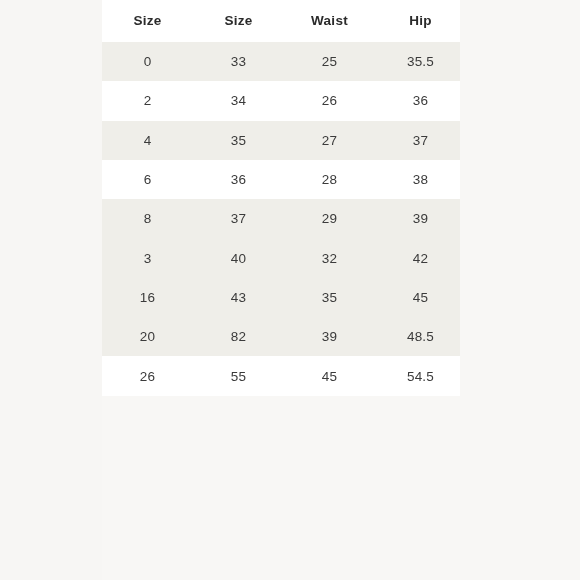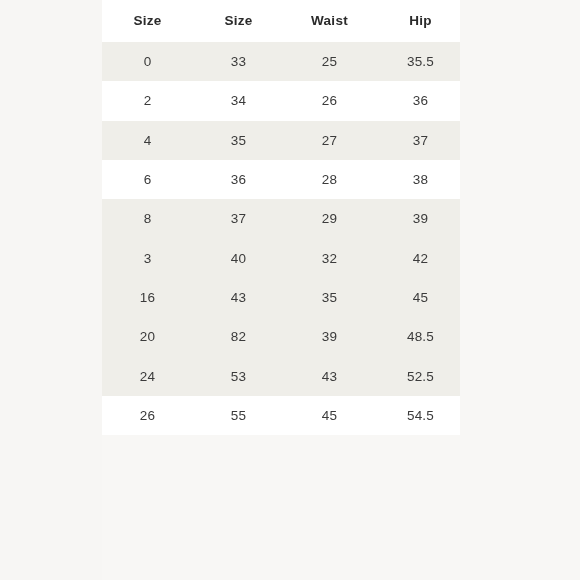--- a/index.html
+++ b/index.html
@@ -150,26 +150,20 @@
           <td>43</td>
           <td>35</td>
           <td>45</td>
         </tr>
         <tr class="band">
           <td>20</td>
           <td>82</td>
           <td>39</td>
           <td>48.5</td>
         </tr>
-        <tr class="band">
-          <td>24</td>
-          <td>53</td>
-          <td>43</td>
-          <td>52.5</td>
-        </tr>
         <tr class="plain">
           <td>26</td>
           <td>55</td>
           <td>45</td>
           <td>54.5</td>
         </tr>
       </tbody>
   </table>
 
 </div>

